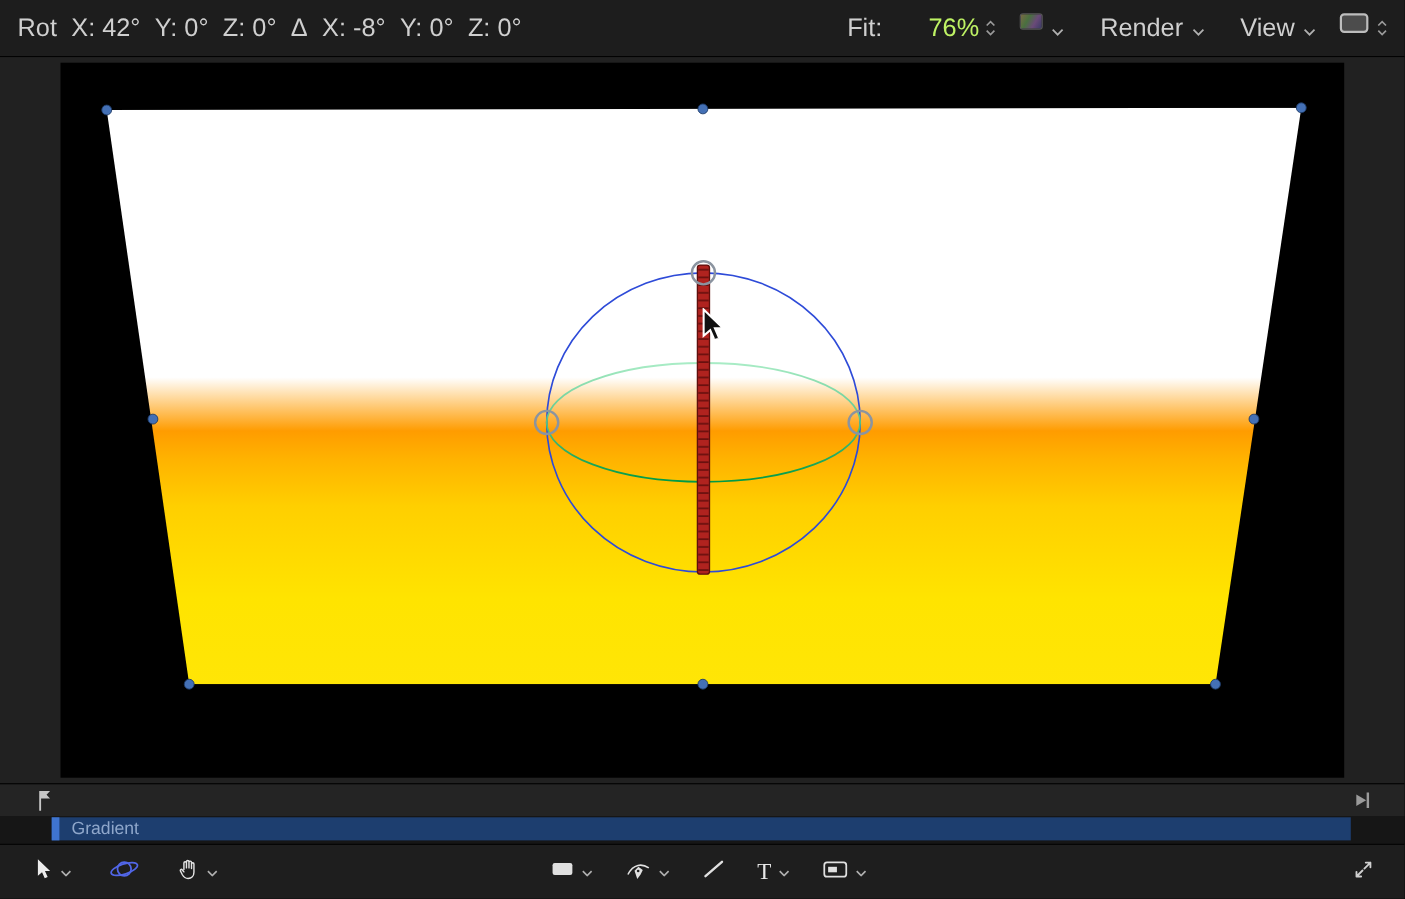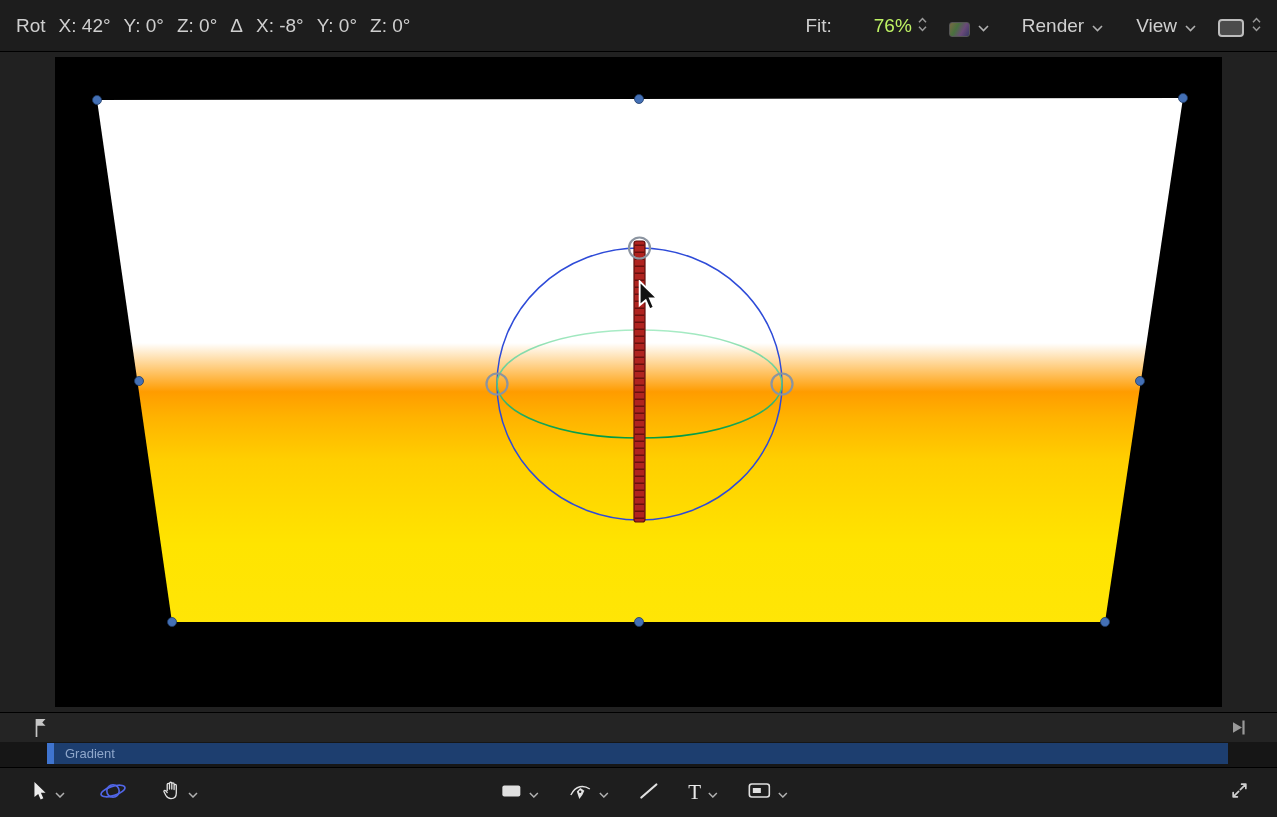--- a/index.html
+++ b/index.html
@@ -3,23 +3,23 @@
 <meta charset="utf-8">
 <style>
   * { box-sizing: border-box; margin: 0; padding: 0; }
   html,body { width: 1277px; height: 817px; overflow: hidden; background:#000; }
   body { font-family: "Liberation Sans", sans-serif; }
 
   .app { width:1277px; height:817px; display:flex; flex-direction:column; background:#1d1d1d; }
 
   
   .top-bar { height:52px; flex:0 0 52px; background:#1d1d1d; border-bottom:1px solid #000;
-             display:flex; align-items:center; padding:0 16px; color:#cfcfcf; font-size:19px; }
+             display:flex; align-items:center; padding:0 16px; color:#cfcfcf; font-size:23px; }
   .status-left { display:flex; align-items:center; gap:13px; white-space:nowrap; }
-  .status-right { margin-left:auto; display:flex; align-items:flex-end; white-space:nowrap; }
+  .status-right { margin-left:auto; display:flex; align-items:flex-start; white-space:nowrap; }
   .dim { color:#bef264;margin-left:36px; }
   .mr6 { margin-right:6px; }
   .ml22 { margin-left:22px; } .ml20 { margin-left:33px; } .ml8 { margin-left:8px; }
   .swatch { width:21px; height:15px; border-radius:3px; border:1px solid #555;
             background:linear-gradient(120deg,#7a6a45 0%,#49703f 35%,#6a4a78 65%,#393a66 100%); }
   .disp-icon { width:26px; height:18px; border:2px solid #bdbdbd; border-radius:4px; background:#4c4c4c; }
 
   
   .canvas-wrap { height:660px; flex:0 0 660px; position:relative; background:#212121; }
   .canvas { position:absolute; left:55px; top:5px; width:1167px; height:650px; background:#000; overflow:hidden; }
@@ -33,21 +33,21 @@
   .cursor { position:absolute; left:583px; top:223px; }
 
   
   .ruler-row { height:30px; flex:0 0 30px; background:#242424; border-top:1px solid #000; position:relative; }
   .pin-left { position:absolute; left:33px; top:4px; }
   .pin-right { position:absolute; right:31px; top:6px; }
   .layer-row { height:25px; flex:0 0 25px; background:#161616; position:relative; }
   .layer-bar { position:absolute; left:47px; right:49px; top:1px; height:21px;
                background:#1d3e6f; display:flex; align-items:center; }
   .layer-bar::before { content:""; width:7px; align-self:stretch; background:#3f74cf; margin-right:11px; }
-  .layer-label { color:#8fa7cb; font-size:13px; }
+  .layer-label { color:#8fa7cb; font-size:16px; }
 
   
   .toolbar { height:50px; flex:0 0 50px; background:#1e1e1e; border-top:1px solid #000;
              position:relative; display:flex; align-items:center; }
   .tool-left { display:flex; align-items:center; gap:34px; margin-left:32px; }
   .tool-center { position:absolute; left:50%; top:0; height:100%; transform:translateX(-48%);
                  display:flex; align-items:center; gap:30px; }
   .tool-right { margin-left:auto; margin-right:28px; display:flex; align-items:center; }
   .tool { display:flex; align-items:center; gap:7px; }
   .t-glyph { font-family:"Liberation Serif", serif; font-size:21px; color:#e8e8e8; line-height:1; }

